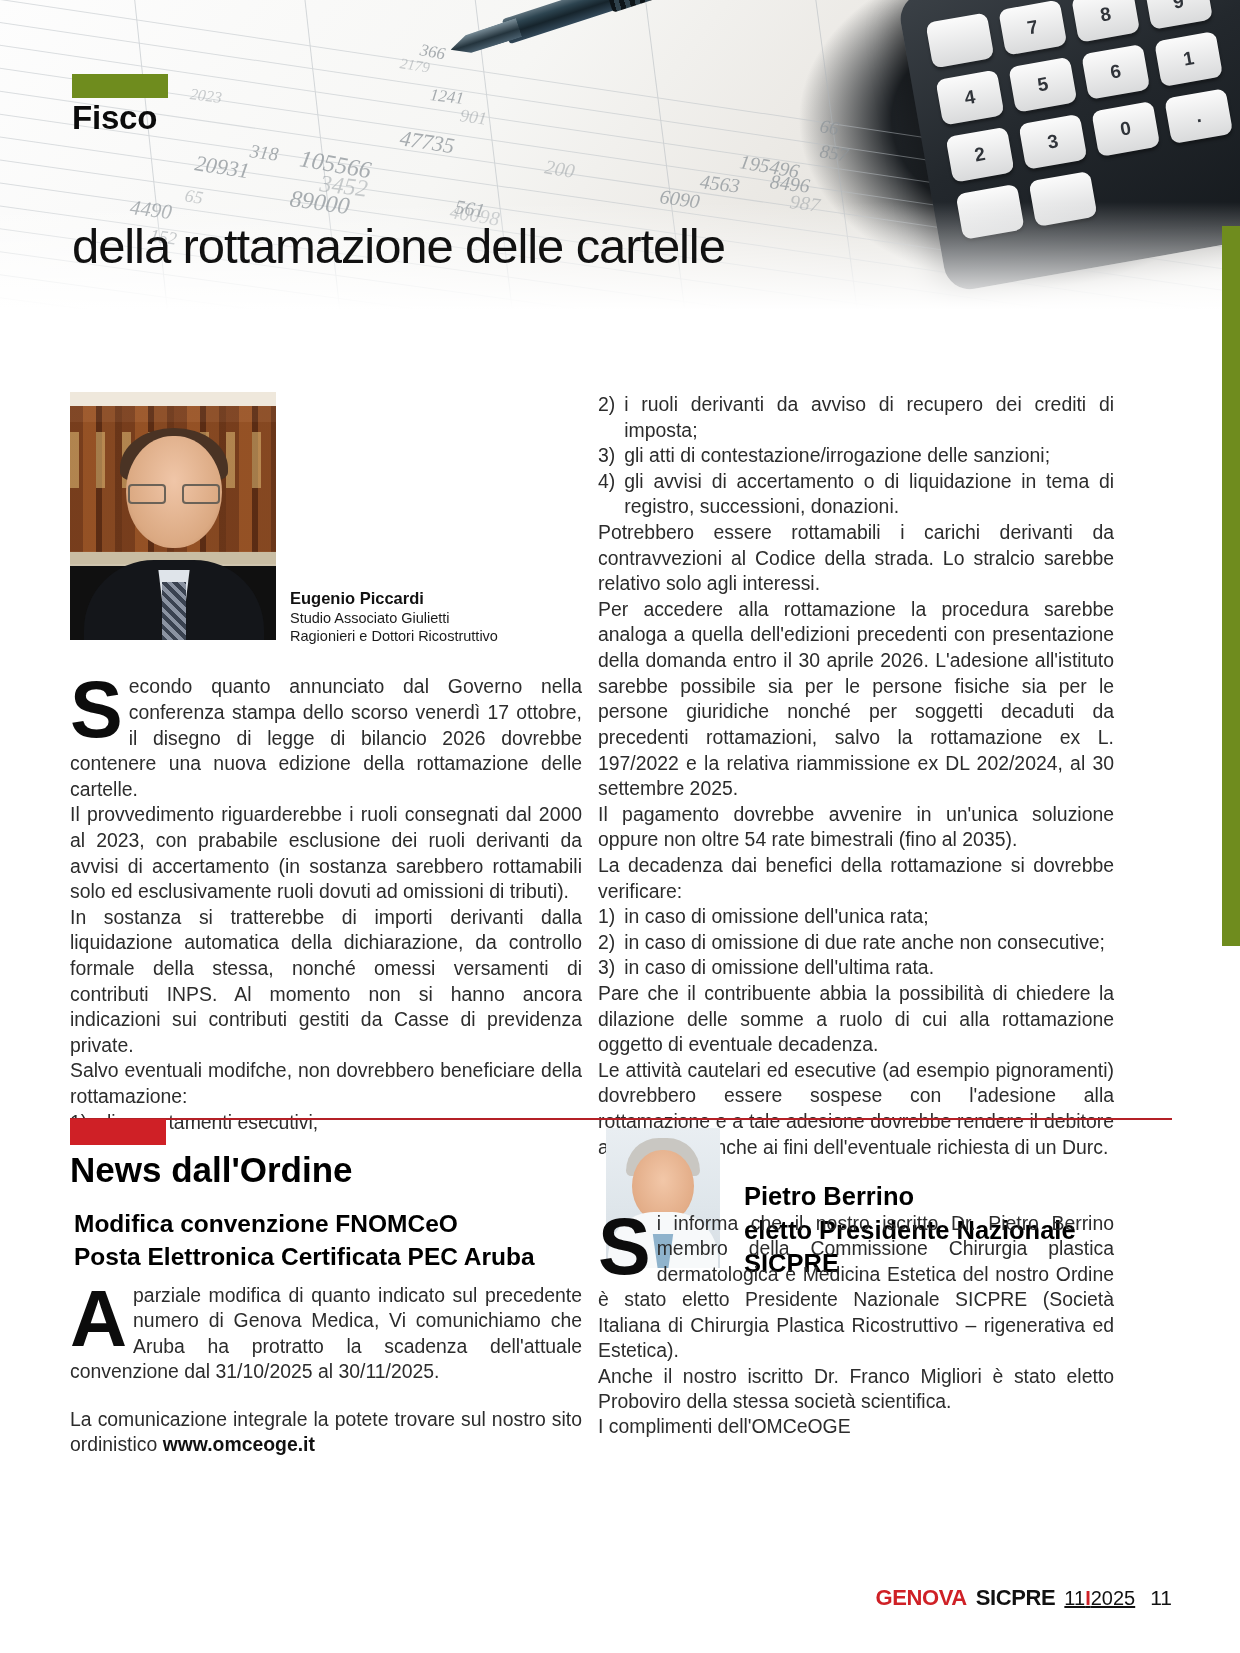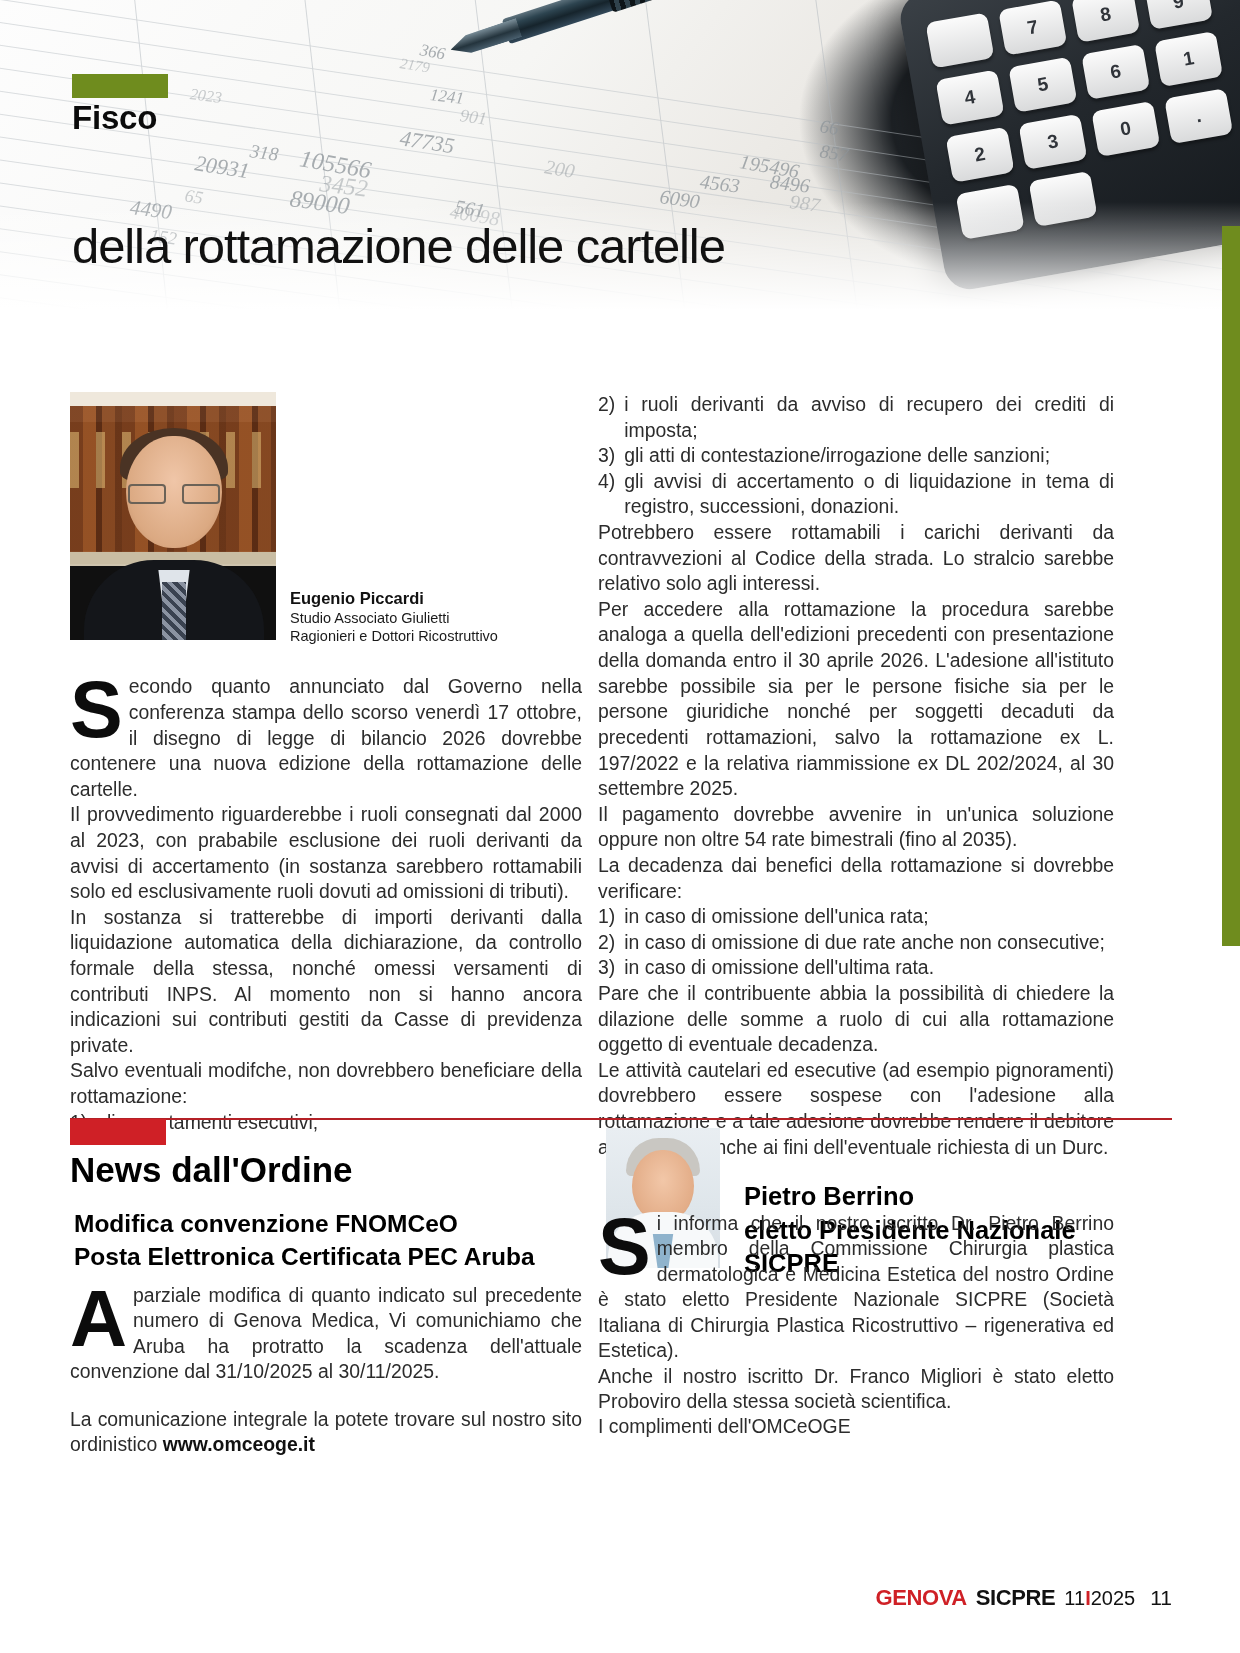--- a/index.html
+++ b/index.html
@@ -210,21 +210,21 @@
   }
   .news-right p { margin: 0; }
 
   
   .footer {
     position: absolute; right: 68px; bottom: 42px;
     display: flex; align-items: baseline; gap: 9px;
   }
   .f-genova { font: 700 22px "Liberation Sans", sans-serif; color: #cf2026; letter-spacing: -.4px; }
   .f-medica { font: 700 22px "Liberation Sans", sans-serif; color: #111; letter-spacing: -.4px; }
-  .f-issue  { font: 400 20px "Liberation Sans", sans-serif; color: #111; }
+  .f-issue  { font: 400 20px "Liberation Sans", sans-serif; color: #111; text-decoration: underline; }
   .f-issue .sep { color: #cf2026; font-weight: 700; }
   .f-page   { font: 400 21px "Liberation Sans", sans-serif; color: #111; margin-left: 6px; }
 </style>
 </head>
 <body>
 
 <div class="page">
 
   <div class="hero">
     <div class="hero-photo">

